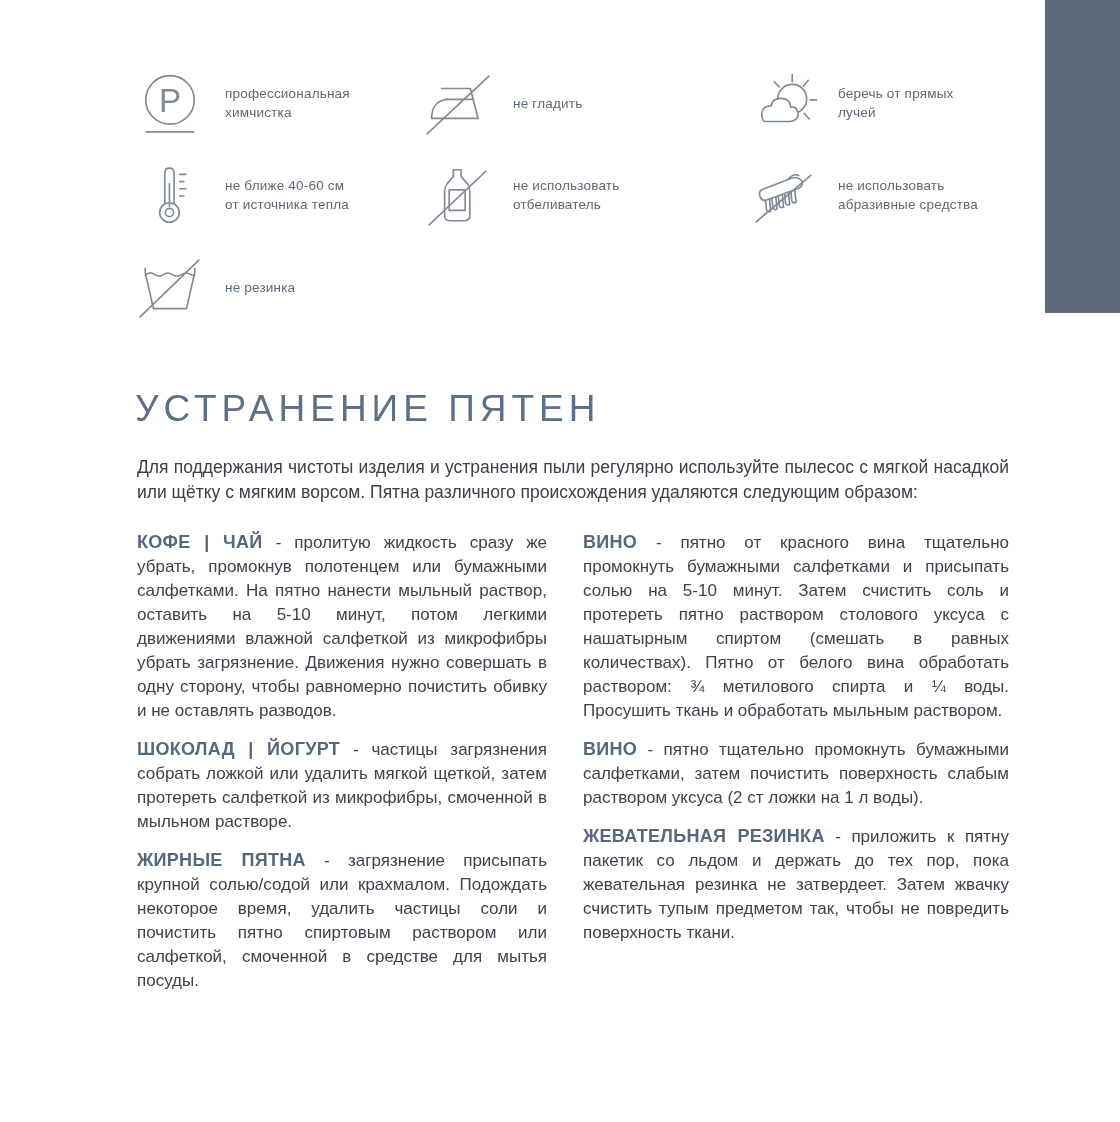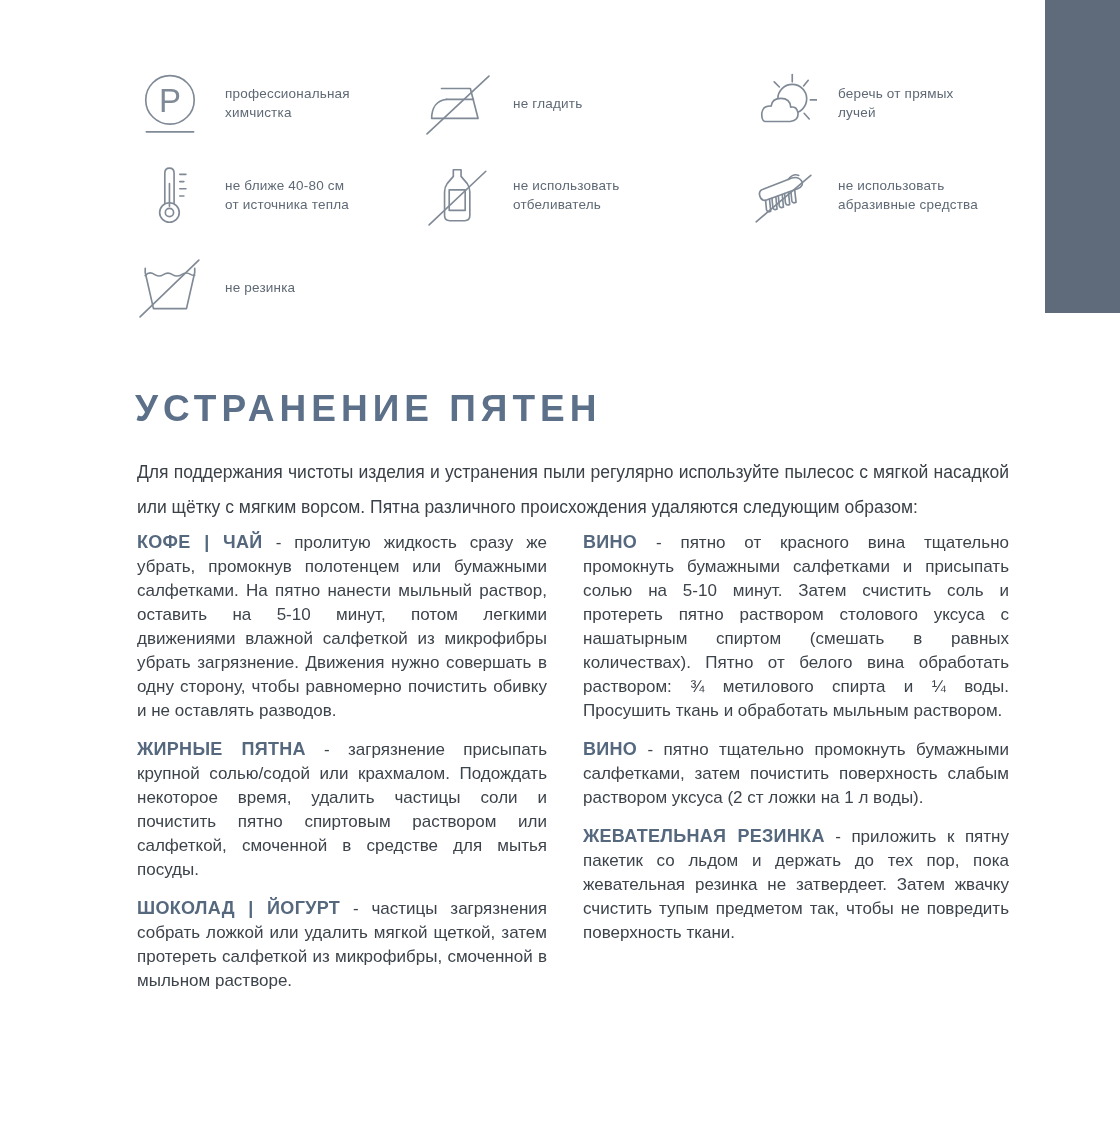--- a/index.html
+++ b/index.html
@@ -22,25 +22,25 @@
   .icon-box { width:68px; min-width:68px; display:flex; justify-content:center; align-items:center; }
   .care-label {
     font-size:13.5px; line-height:1.4; color:#5e6975;
     white-space:pre-line; letter-spacing:.2px;
   }
   svg.care { stroke:#808a96; fill:none; stroke-width:1.6; stroke-linecap:round; stroke-linejoin:round; }
   svg.care text { stroke:none; fill:#808a96; font-family:"Liberation Sans",sans-serif; }
   
   .title {
     position:absolute; top:388px; left:135px;
-    font-size:37px; font-weight:700; letter-spacing:5px; color:#5c7089;
+    font-size:37px; font-weight:400; letter-spacing:5px; color:#5c7089;
   }
   .intro, .outro {
     position:absolute; left:137px; width:872px;
-    font-size:17.5px; line-height:35px; color:#3b4148;
+    font-size:17.5px; line-height:25px; color:#3b4148;
     text-align:justify;
   }
   .intro { top:455px; }
   .outro { top:1021px; }
   .columns {
     position:absolute; top:530px; left:137px; width:872px;
     display:flex; gap:36px;justify-content:flex-end;
   }
   .col-left  { width:410px; }
   .col-right { width:426px; }
@@ -107,21 +107,21 @@
           <path d="M26 40 V10 Q26 5 30.5 5 Q35 5 35 10 V40"></path>
           <circle cx="30.5" cy="48" r="9.5" fill="#ffffff"></circle>
           <path d="M30.5 20 V42"></path>
           <circle cx="30.5" cy="48" r="4"></circle>
           <path d="M40.5 11 H46.5"></path>
             <path d="M40.5 18 H44.5"></path>
             <path d="M40.5 25 H46.5"></path>
             <path d="M40.5 32 H44.5"></path>
         </svg>
       </span>
-      <span class="care-label">не ближе 40-80 см
+      <span class="care-label">не ближе 40-60 см
 от источника тепла</span>
     </div>
 
 
     <div class="care-cell">
       <span class="icon-box">
         <svg class="care" width="66" height="66" viewBox="0 0 64 64">
           <path d="M26.5 6.5 H34 V13 L40 20 Q42.5 23.5 42.5 28 V51 Q42.5 56 37.5 56 H23 Q18 56 18 51 V28 Q18 23.5 20.5 20 L26.5 13 Z"></path>
           <rect x="22.5" y="26" width="15.5" height="20"></rect>
           <path d="M3 60 L58 8"></path>
@@ -163,22 +163,22 @@
 
   </div>
 
   <h1 class="title">УСТРАНЕНИЕ ПЯТЕН</h1>
 
   <p class="intro">Для поддержания чистоты изделия и устранения пыли регулярно используйте пылесос с мягкой насадкой или щётку с мягким ворсом. Пятна различного происхождения удаляются следующим образом:</p>
 
   <div class="columns">
     <div class="col-left">
       <p class="stain-section"><strong class="stain-term">КОФЕ | ЧАЙ</strong><span> - пролитую жидкость сразу же убрать, промокнув полотенцем или бумажными салфетками. На пятно нанести мыльный раствор, оставить на 5-10 минут, потом легкими движениями влажной салфеткой из микрофибры убрать загрязнение. Движения нужно совершать в одну сторону, чтобы равномерно почистить обивку и не оставлять разводов.</span></p>
+      <p class="stain-section"><strong class="stain-term">ШОКОЛАД | ЙОГУРТ</strong><span> - частицы загрязнения собрать ложкой или удалить мягкой щеткой, затем протереть салфеткой из микрофибры, смоченной в мыльном растворе.</span></p>
       <p class="stain-section"><strong class="stain-term">ЖИРНЫЕ ПЯТНА</strong><span> - загрязнение присыпать крупной солью/содой или крахмалом. Подождать некоторое время, удалить частицы соли и почистить пятно спиртовым раствором или салфеткой, смоченной в средстве для мытья посуды.</span></p>
-      <p class="stain-section"><strong class="stain-term">ШОКОЛАД | ЙОГУРТ</strong><span> - частицы загрязнения собрать ложкой или удалить мягкой щеткой, затем протереть салфеткой из микрофибры, смоченной в мыльном растворе.</span></p>
     </div>
     <div class="col-right">
       <p class="stain-section"><strong class="stain-term">ВИНО</strong><span> - пятно от красного вина тщательно промокнуть бумажными салфетками и присыпать солью на 5-10 минут. Затем счистить соль и протереть пятно раствором столового уксуса с нашатырным спиртом (смешать в равных количествах). Пятно от белого вина обработать раствором: ¾ метилового спирта и ¼ воды. Просушить ткань и обработать мыльным раствором.</span></p>
       <p class="stain-section"><strong class="stain-term">ВИНО</strong><span> - пятно тщательно промокнуть бумажными салфетками, затем почистить поверхность слабым раствором уксуса (2 ст ложки на 1 л воды).</span></p>
       <p class="stain-section"><strong class="stain-term">ЖЕВАТЕЛЬНАЯ РЕЗИНКА</strong><span> - приложить к пятну пакетик со льдом и держать до тех пор, пока жевательная резинка не затвердеет. Затем жвачку счистить тупым предметом так, чтобы не повредить поверхность ткани.</span></p>
     </div>
   </div>
 
 
 </div>

